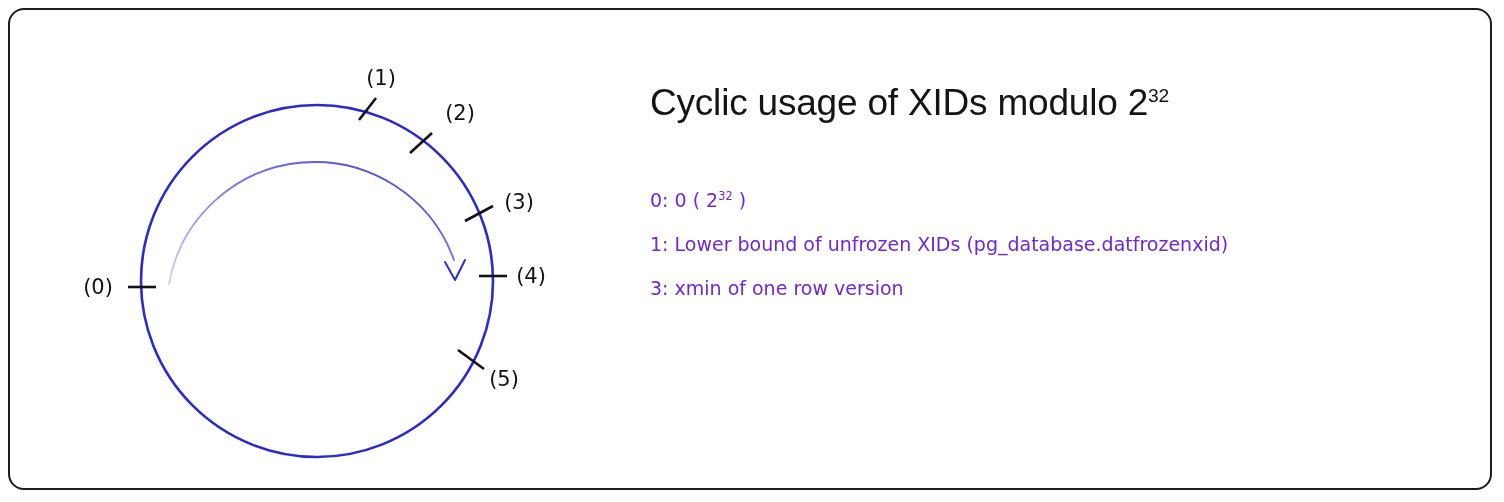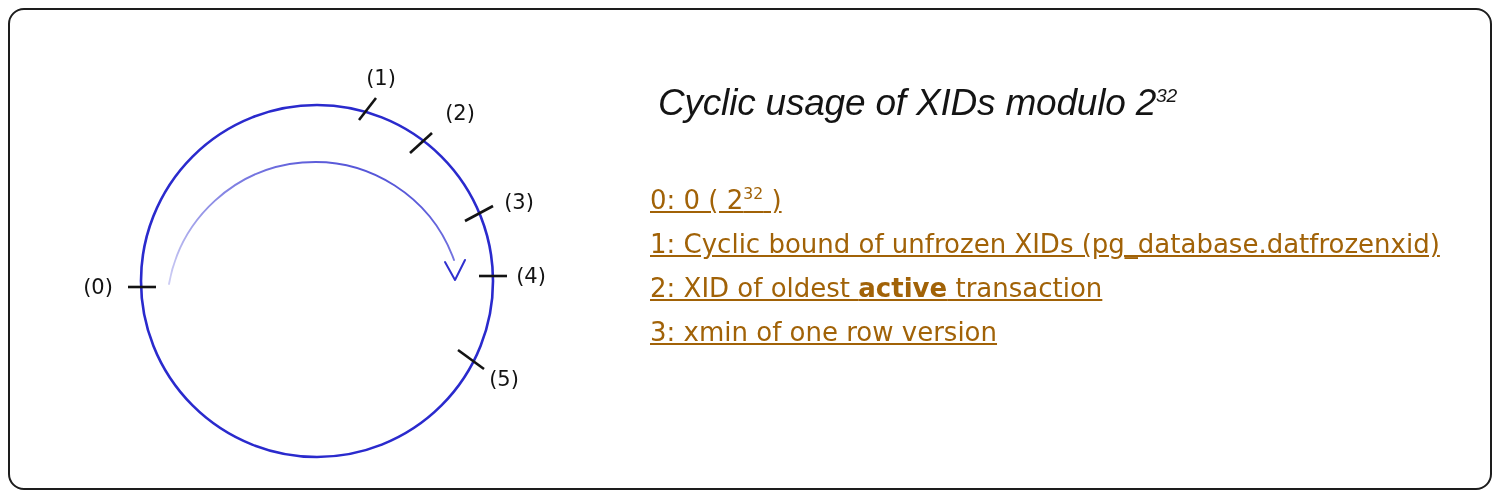--- a/index.html
+++ b/index.html
@@ -33,49 +33,47 @@
   }
   #panel {
     position: absolute;
     left: 640px;
     top: 0px;
     width: 840px;
     height: 502px;
   }
   #title {
     position: absolute;
-    left: 8px;
+    left: 0px;
     top: 72px;
     font-family: "Liberation Sans", sans-serif;
     font-size: 37px;
     font-weight: 400;
     color: #141414;
     white-space: nowrap;
     letter-spacing: -0.2px;
-    font-style: italic;
   }
   #title sup {
     font-size: 0.52em;
     vertical-align: super;
     line-height: 0;
   }
   #legend {
     position: absolute;
     left: 0px;
     top: 168px;
     width: 840px;
   }
   .legend-row {
     font-family: "DejaVu Sans", sans-serif;
-    font-size: 26px;
-    color: #a16207;
+    font-size: 19px;
+    color: #6d28d9;
     height: 44px;
     line-height: 44px;
     white-space: nowrap;
-    text-decoration: underline;
   }
   .legend-row sup {
     font-size: 0.6em;
     vertical-align: super;
     line-height: 0;
   }
   .legend-row b {
     font-weight: 700;
   }
   .tick-label {
@@ -127,24 +125,21 @@
   <div id="panel">
     <div id="title">
       <span>Cyclic usage of XIDs modulo 2</span><sup>32</sup>
     </div>
 
     <div id="legend">
       <div class="legend-row">
         <span>0: 0 ( 2</span><sup>32</sup><span> )</span>
       </div>
       <div class="legend-row">
-        <span>1: Cyclic bound of unfrozen XIDs (pg_database.datfrozenxid)</span>
-      </div>
-      <div class="legend-row">
-        <span>2: XID of oldest </span><b>active</b><span> transaction</span>
+        <span>1: Lower bound of unfrozen XIDs (pg_database.datfrozenxid)</span>
       </div>
       <div class="legend-row">
         <span>3: xmin of one row version</span>
       </div>
     </div>
   </div>
 
 </div>
 
 </body></html>

